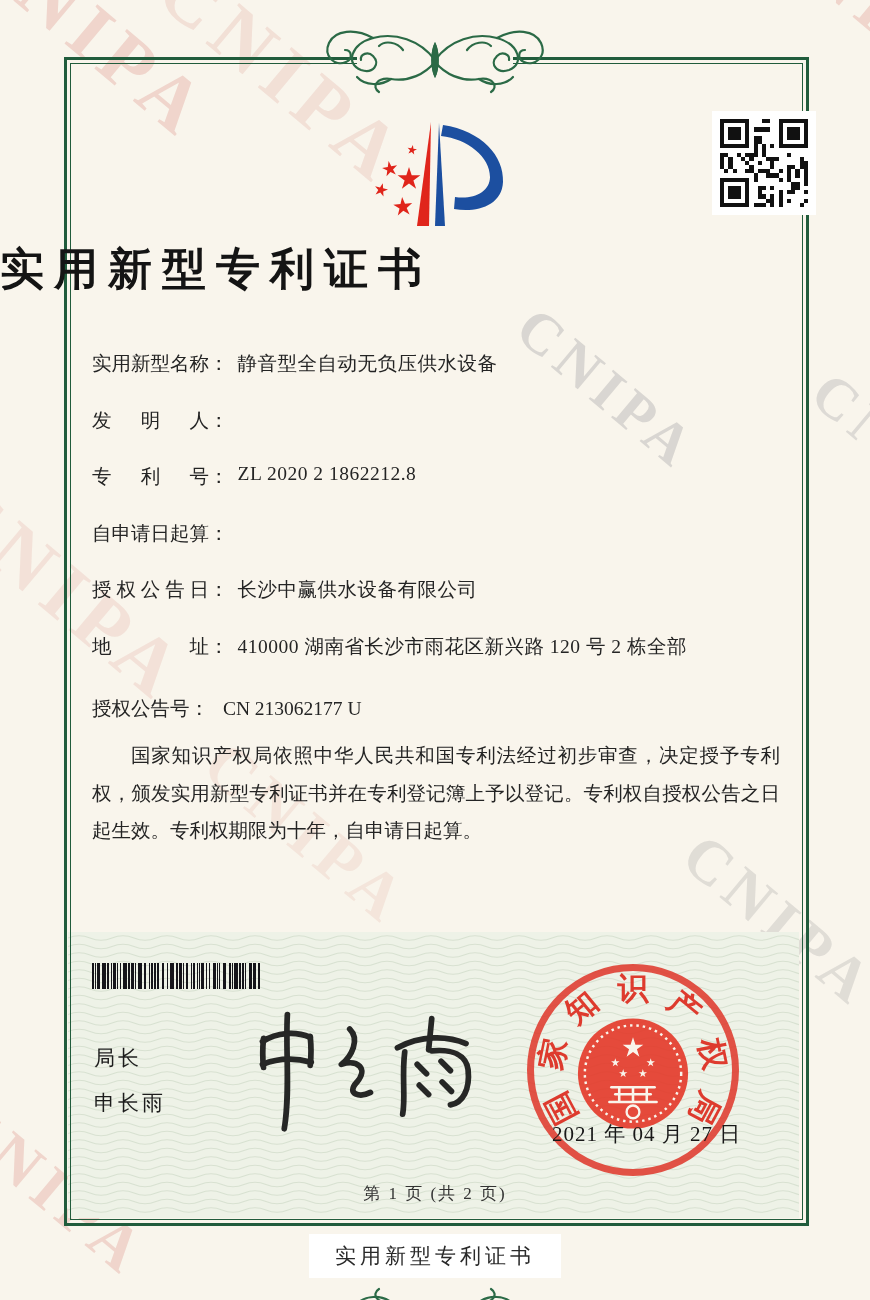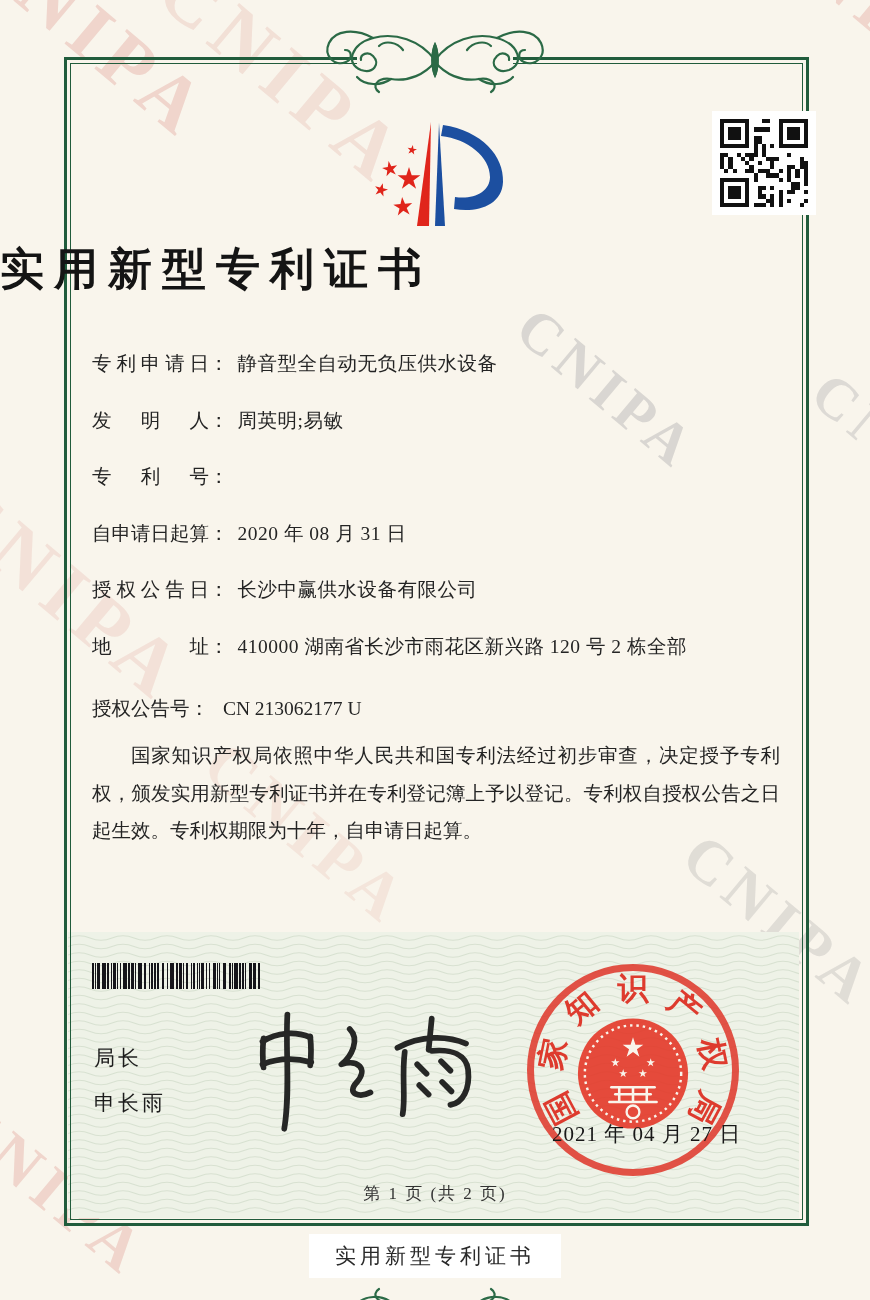--- a/index.html
+++ b/index.html
@@ -352,37 +352,36 @@
         <rect x="12" y="20" width="1" height="1" fill="#111"></rect>
         <rect x="14" y="20" width="1" height="1" fill="#111"></rect>
         <rect x="19" y="20" width="1" height="1" fill="#111"></rect>
       </svg>
   </div>
 
   <div class="title">实用新型专利证书</div>
 
   <div class="fields">
     <div class="f-row">
-      <span class="f-label">专利申请日</span>
+      <span class="f-label">实用新型名称</span>
         <span class="f-colon">：</span>
       <span class="f-value">静音型全自动无负压供水设备</span>
     </div>
     <div class="f-row">
       <span class="f-label">发明人</span>
         <span class="f-colon">：</span>
-      <span class="f-value">周英明;易敏</span>
     </div>
     <div class="f-row">
       <span class="f-label">专利号</span>
         <span class="f-colon">：</span>
+      <span class="f-value">ZL 2020 2 1862212.8</span>
     </div>
     <div class="f-row">
       <span class="f-label">自申请日起算</span>
         <span class="f-colon">：</span>
-      <span class="f-value">2020 年 08 月 31 日</span>
     </div>
     <div class="f-row">
       <span class="f-label">授权公告日</span>
         <span class="f-colon">：</span>
       <span class="f-value">长沙中赢供水设备有限公司</span>
     </div>
     <div class="f-row">
       <span class="f-label">地址</span>
         <span class="f-colon">：</span>
       <span class="f-value">410000 湖南省长沙市雨花区新兴路 120 号 2 栋全部</span>

